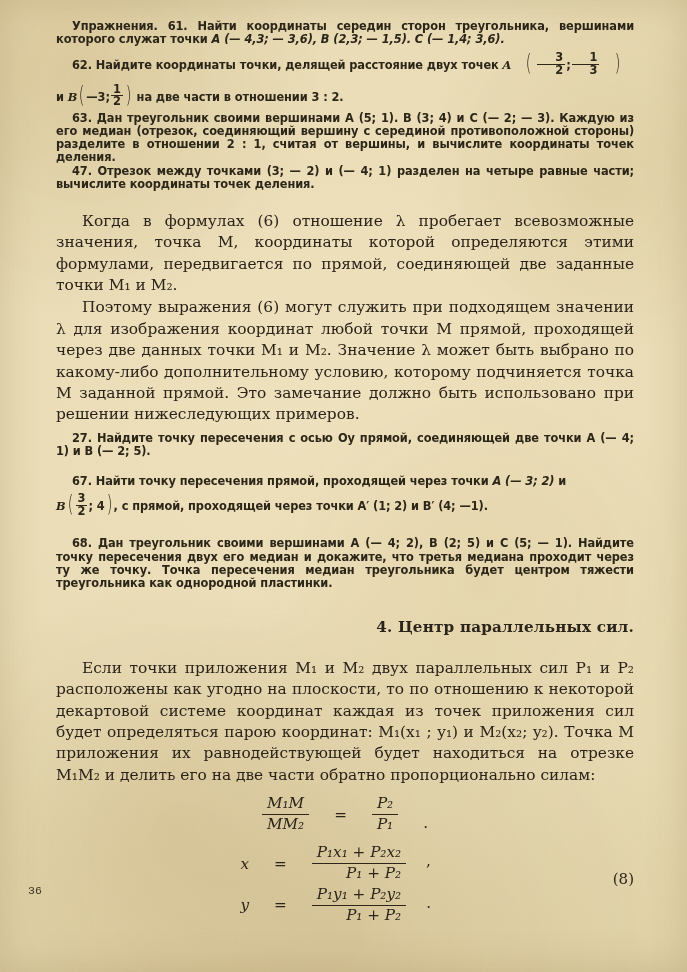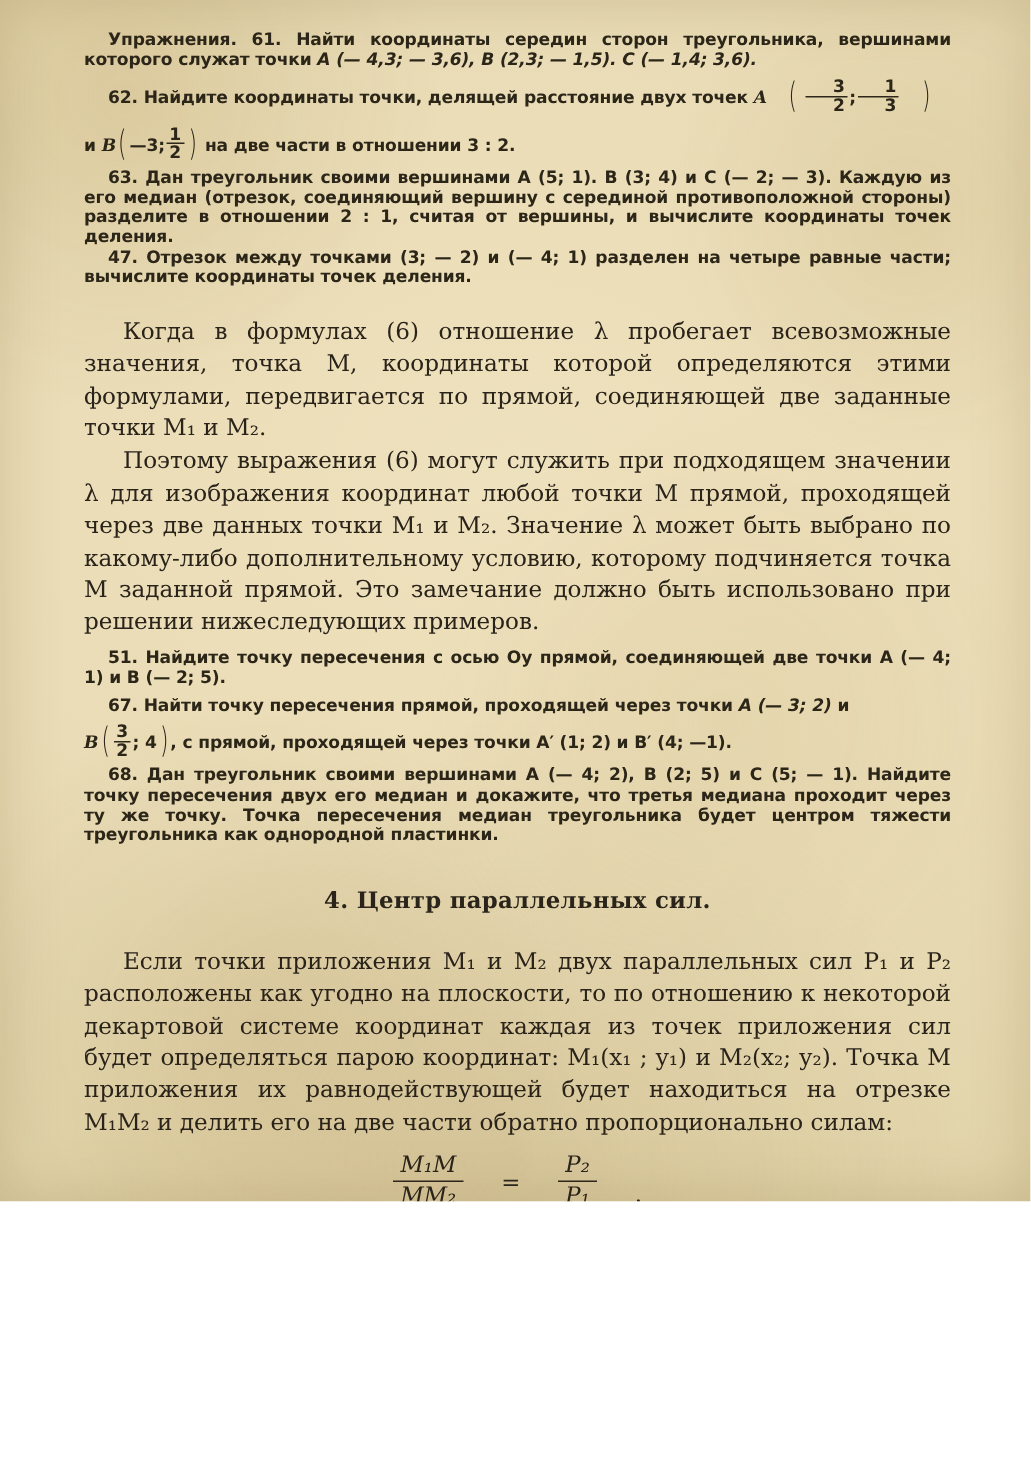--- a/index.html
+++ b/index.html
@@ -3,21 +3,21 @@
 <meta charset="utf-8">
 <style>
   html, body {
     margin: 0;
     padding: 0;
     background: #ffffff;
   }
   .page {
     position: relative;
     width: 687px;
-    height: 801px;
+    height: 972px;
     overflow: hidden;
     background:
       radial-gradient(ellipse 120% 80% at 50% 40%, #eee1bd 0%, #e9dcb6 45%, #e2d4aa 80%, #d9caa0 100%);
     font-family: "DejaVu Serif", "Liberation Serif", serif;
     color: #2a241a;
   }
   
   .page::before {
     content: "";
     position: absolute;
@@ -74,21 +74,21 @@
     color: #2a231a;
     letter-spacing: 0px;
   }
   .body-block p {
     margin: 0;
     text-indent: 26px;
   }
   .body-block p.noindent { text-indent: 0; }
 
   .section-head {
-    text-align: center;
+    text-align: right;
     font-size: 15.2px;
     font-weight: 700;
     font-family: "DejaVu Serif", "Liberation Serif", serif;
     letter-spacing: .2px;
   }
 
   i, .it { font-style: italic; }
   .mi {
     font-style: italic;
     font-family: "DejaVu Serif", "Liberation Serif", serif;
@@ -137,20 +137,21 @@
     display: inline-block;
     text-align: center;
     vertical-align: middle;
     line-height: 1.18;
   }
   .dfrac .num { display: block; padding: 0 5px 1px 5px; }
   .dfrac .den {
     display: block;
     padding: 1px 5px 0 5px;
     border-top: 1.4px solid #2d2619;
+    text-align: right;
   }
   .eq-lhs {
     display: inline-block;
     min-width: 14px;
     text-align: right;
   }
   .eq-wrap {
     position: relative;
   }
   .eq-tag {
@@ -209,36 +210,36 @@
       <p>Когда в формулах (6) отношение λ пробегает всевозможные значения, точка M, координаты которой определяются этими формулами, передвигается по прямой, соединяющей две заданные точки M₁ и M₂.</p>
     </div>
 
     <div class="body-block" style="margin-top:1px;">
       <p>Поэтому выражения (6) могут служить при подходящем значении λ для изображения координат любой точки M прямой, проходящей через две данных точки M₁ и M₂. Значение λ может быть выбрано по какому-либо дополнительному условию, которому подчиняется точка M заданной прямой. Это замечание должно быть использовано при решении нижеследующих примеров.</p>
     </div>
 
     <div class="small-block" style="margin-top:6px;">
 
       <p>
-        <span class="lbl-bold">51.</span>
+        <span class="lbl-bold">27.</span>
         <span>Найдите точку пересечения с осью Oy прямой, соединяющей две точки A (— 4; 1) и  B (— 2; 5).</span>
       </p>
 
-      <p style="margin-top:5px; line-height:15px;">
+      <p style="margin-top:16px; line-height:15px;">
         <span class="lbl-bold">67.</span>
         <span>Найти точку  пересечения прямой, проходящей через точки</span>
         <span class="it">A (— 3; 2)</span>
         <span>и</span>
       </p>
 
       <p class="cont" style="margin-top:5px; line-height:15px;">
         <span class="mi">B</span><span class="paren-big">(</span><span class="frac"><span class="num">3</span><span class="den">2</span></span><span>; 4</span><span class="paren-big">)</span><span>, с прямой, проходящей через точки A′ (1; 2) и B′ (4; —1).</span>
       </p>
 
-      <p style="margin-top:3px;">
+      <p style="margin-top:19px;">
         <span class="lbl-bold">68.</span>
         <span>Дан треугольник своими вершинами A (— 4; 2), B (2; 5) и C (5; — 1). Найдите точку пересечения двух его медиан и докажите, что третья медиана проходит через ту же точку. Точка пересечения медиан треугольника будет центром тяжести треугольника как однородной пластинки.</span>
       </p>
     </div>
 
     <div class="section-head" style="margin-top:28px;">4. Центр параллельных сил.</div>
 
     <div class="body-block" style="margin-top:22px;">
       <p>Если точки приложения M₁ и M₂ двух параллельных сил P₁ и P₂ расположены как угодно на плоскости, то по отношению к некоторой декартовой системе координат каждая из точек приложения сил будет  определяться парою координат: M₁(x₁ ; y₁) и M₂(x₂; y₂). Точка M приложения их равнодействующей будет находиться  на отрезке M₁M₂ и делить его на две части  обратно пропорционально силам:</p>
     </div>

